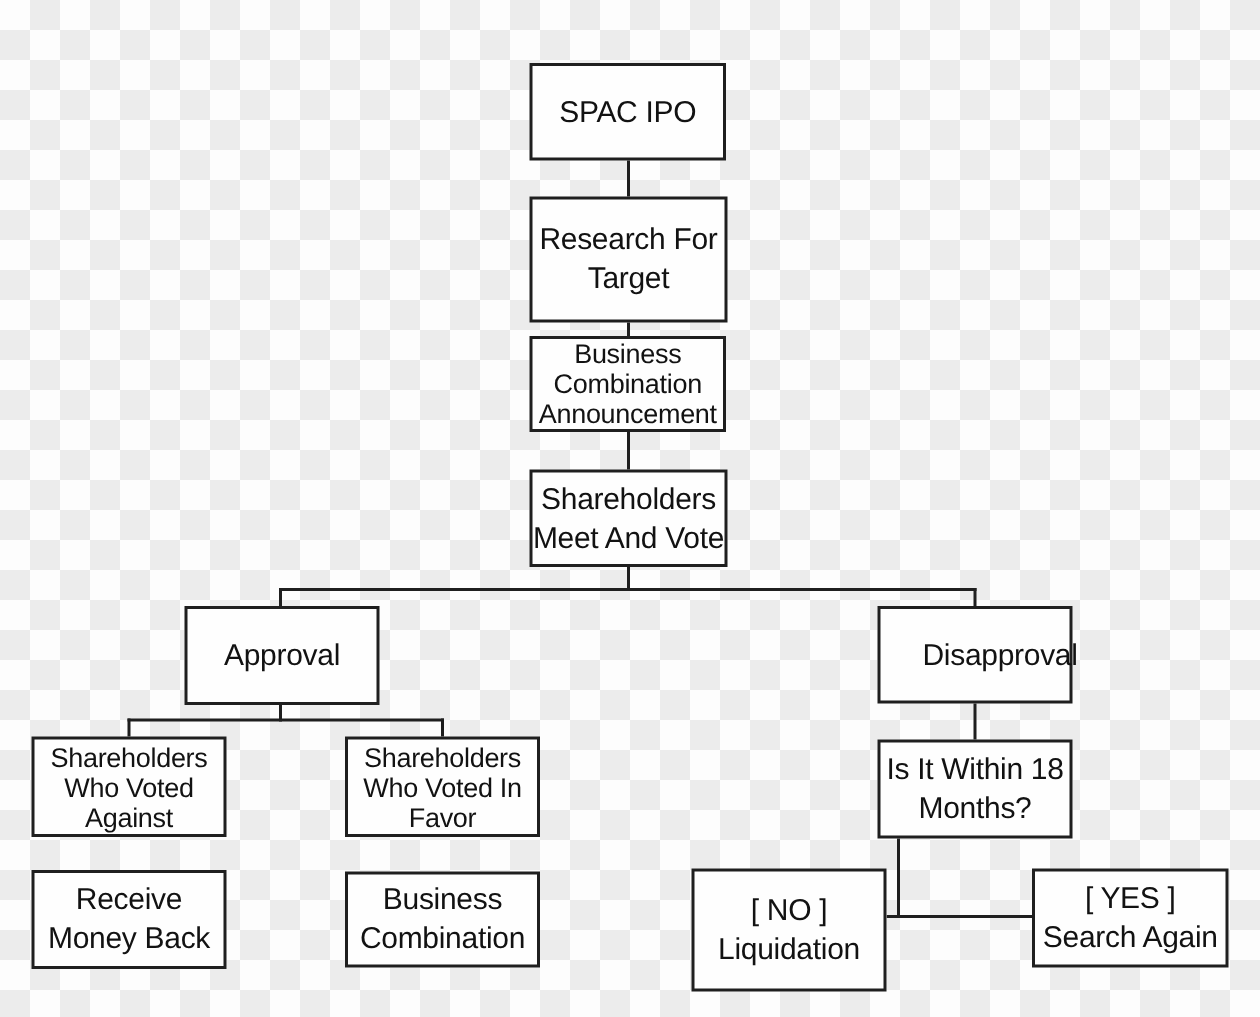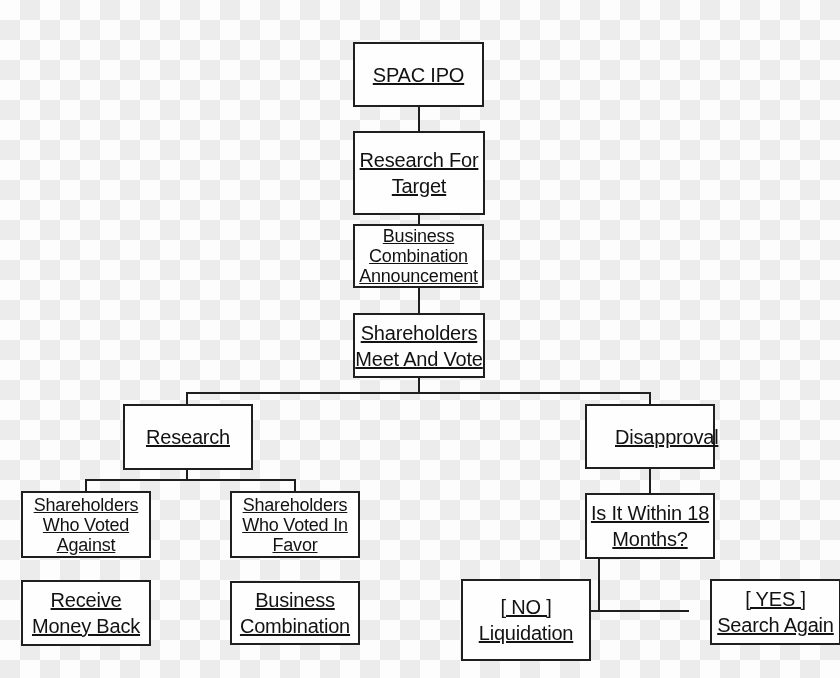--- a/index.html
+++ b/index.html
@@ -25,21 +25,20 @@
     background: #fefefe;
     border: 2px solid #1f1f1f;
     display: flex;
     align-items: center;
     justify-content: center;
     text-align: center;
     color: #121212;
     font-size: 20px;
     line-height: 26px;
     letter-spacing: -0.2px;
-    text-decoration: underline;
   }
   .node span {
     white-space: pre-line;
     display: block;
     width: 100%;
   }
   .node.s {
     font-size: 18px;
     line-height: 20px;
   }
@@ -56,21 +55,21 @@
   #n-announce    { left: 353px; top: 224px; width: 131px; height: 64px; }
   #n-vote        { left: 353px; top: 313px; width: 132px; height: 65px; }
   #n-approval    { left: 123px; top: 404px; width: 130px; height: 66px; }
   #n-disapproval { left: 585px; top: 404px; width: 130px; height: 65px; padding-left: 28px; }
   #n-against     { left: 21px;  top: 491px; width: 130px; height: 67px; }
   #n-favor       { left: 230px; top: 491px; width: 130px; height: 67px; }
   #n-months      { left: 585px; top: 493px; width: 130px; height: 66px; }
   #n-receive     { left: 21px;  top: 580px; width: 130px; height: 66px; }
   #n-bizcombo    { left: 230px; top: 581px; width: 130px; height: 64px; }
   #n-no          { left: 461px; top: 579px; width: 130px; height: 82px; }
-  #n-yes         { left: 688px; top: 579px; width: 131px; height: 66px; margin-left: 22px; }
+  #n-yes         { left: 688px; top: 579px; width: 131px; height: 66px; }
 
   
   #e-v1  { left: 418px; top: 106px; height: 26px; }
   #e-v2  { left: 418px; top: 196px; height: 29px; }
   #e-v3  { left: 418px; top: 287px; height: 27px; }
   #e-v4  { left: 418px; top: 377px; height: 17px; }
   #e-h1  { left: 186px; top: 392px; width: 465px; }
   #e-v5  { left: 186px; top: 392px; height: 14px; }
   #e-v6  { left: 649px; top: 392px; height: 14px; }
   #e-v7  { left: 186px; top: 469px; height: 12px; }
@@ -111,21 +110,21 @@
   <div class="node s" id="n-announce">
     <span>Business
 Combination
 Announcement</span>
   </div>
   <div class="node" id="n-vote">
     <span>Shareholders
 Meet And Vote</span>
   </div>
   <div class="node" id="n-approval">
-    <span>Research</span>
+    <span>Approval</span>
   </div>
   <div class="node" id="n-disapproval">
     <span>Disapproval</span>
   </div>
   <div class="node s" id="n-against">
     <span>Shareholders
 Who Voted
 Against</span>
   </div>
   <div class="node s" id="n-favor">

